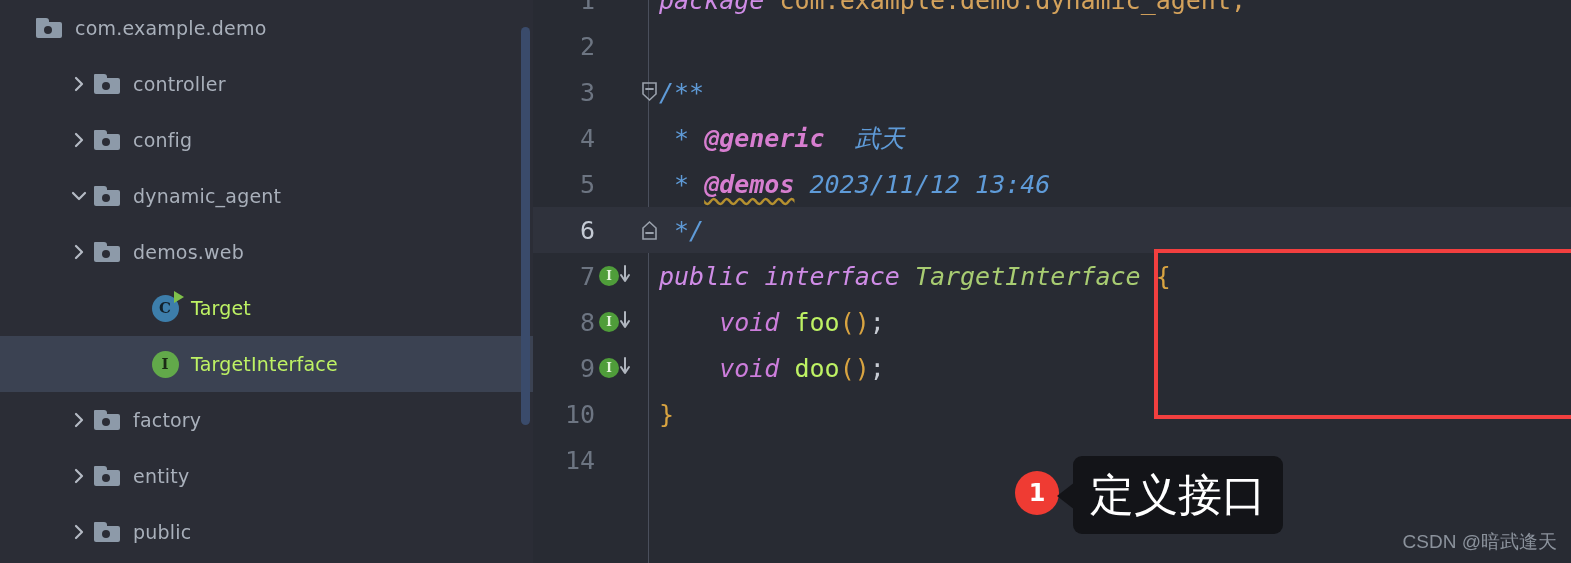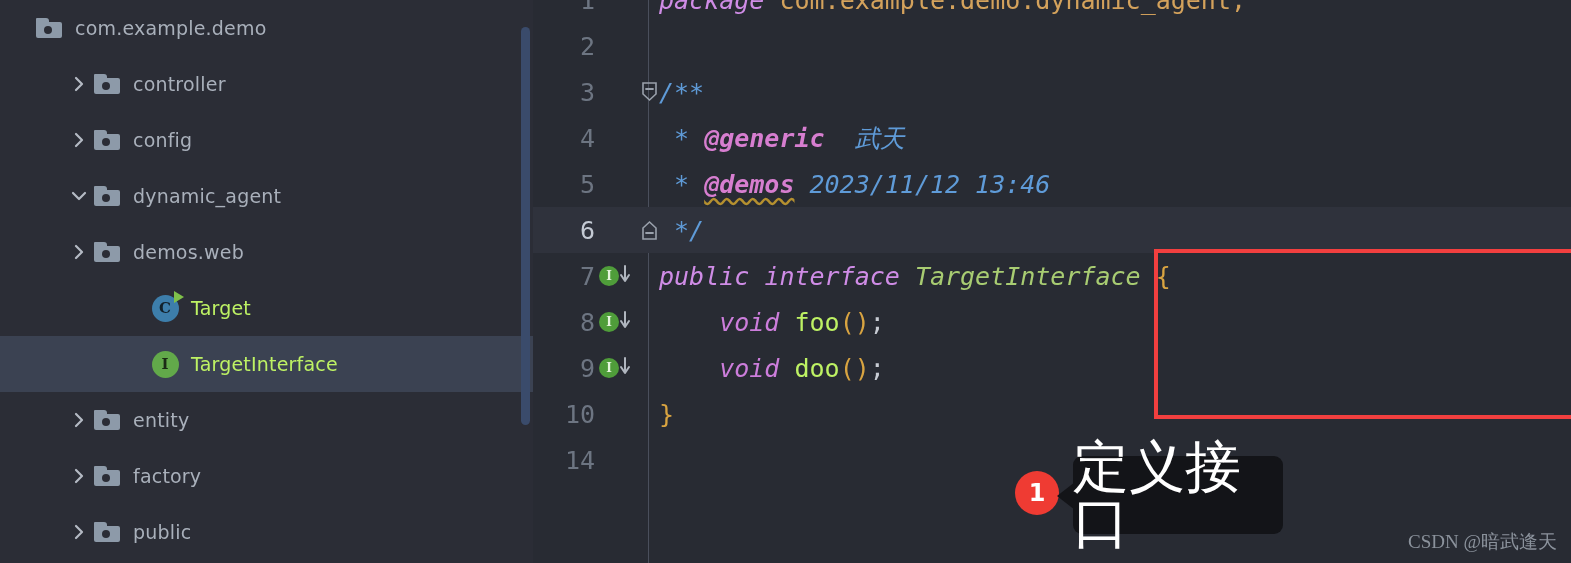--- a/index.html
+++ b/index.html
@@ -149,36 +149,36 @@
     font-size: 24px; font-weight: 700;
     font-family: "DejaVu Sans", "Liberation Sans", sans-serif;
   }
   #callout-bubble {
     position: absolute; left: 1073px; top: 456px;
     width: 210px; height: 78px;
     background: #131418; border-radius: 9px;
     display: flex; align-items: center; justify-content: center;
   }
   #callout-bubble .txt {
-    color: #ffffff; font-size: 56px; line-height: 1;
+    color: #ffffff; font-size: 44px; line-height: 1;
     font-family: Liberation Sans, sans-serif;
   }
   #callout-tail {
     position: absolute; left: 1057px; top: 482px;
     width: 0; height: 0;
     border-right: 18px solid #131418;
     border-top: 14px solid transparent;
     border-bottom: 14px solid transparent;
   }
 
   
   #watermark {
     position: absolute; right: 14px; bottom: 8px;
     color: #8b929c; font-size: 19px;
-    font-family: Liberation Serif, serif;
+    font-family: Liberation Sans, sans-serif;
   }
 </style>
 </head>
 <body>
 
 <div id="root">
 
   <div id="sidebar">
     <div id="tree-rows">
         <div class="tree-row">
@@ -280,37 +280,37 @@
               <path d="M8 5 L14 11 L8 17" fill="none" stroke="#b4bac4" stroke-width="2.2" stroke-linecap="round" stroke-linejoin="round"></path>
             </svg>
           </span>
           <span class="icon-slot">
             <span class="folder">
               <span class="tab"></span>
               <span class="body"></span>
               <span class="dot"></span>
             </span>
           </span>
+          <span class="tree-label">factory</span>
+        </div>
+        <div class="tree-row">
+          <span style="display:inline-block;width:58px;flex:0 0 auto"></span>
+          <span class="chev">
+            <svg width="22" height="22" viewBox="0 0 22 22">
+              <path d="M8 5 L14 11 L8 17" fill="none" stroke="#b4bac4" stroke-width="2.2" stroke-linecap="round" stroke-linejoin="round"></path>
+            </svg>
+          </span>
+          <span class="icon-slot">
+            <span class="folder">
+              <span class="tab"></span>
+              <span class="body"></span>
+              <span class="dot"></span>
+            </span>
+          </span>
           <span class="tree-label">entity</span>
-        </div>
-        <div class="tree-row">
-          <span style="display:inline-block;width:58px;flex:0 0 auto"></span>
-          <span class="chev">
-            <svg width="22" height="22" viewBox="0 0 22 22">
-              <path d="M8 5 L14 11 L8 17" fill="none" stroke="#b4bac4" stroke-width="2.2" stroke-linecap="round" stroke-linejoin="round"></path>
-            </svg>
-          </span>
-          <span class="icon-slot">
-            <span class="folder">
-              <span class="tab"></span>
-              <span class="body"></span>
-              <span class="dot"></span>
-            </span>
-          </span>
-          <span class="tree-label">factory</span>
         </div>
         <div class="tree-row">
           <span style="display:inline-block;width:58px;flex:0 0 auto"></span>
           <span class="chev">
             <svg width="22" height="22" viewBox="0 0 22 22">
               <path d="M8 5 L14 11 L8 17" fill="none" stroke="#b4bac4" stroke-width="2.2" stroke-linecap="round" stroke-linejoin="round"></path>
             </svg>
           </span>
           <span class="icon-slot">
             <span class="folder">

